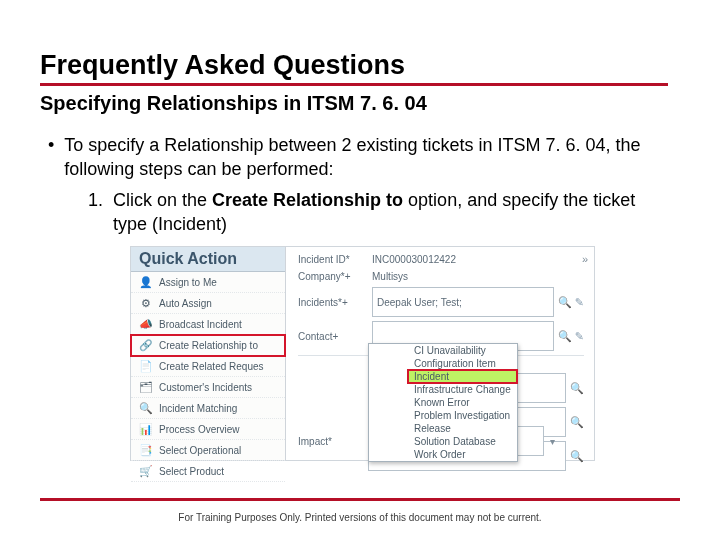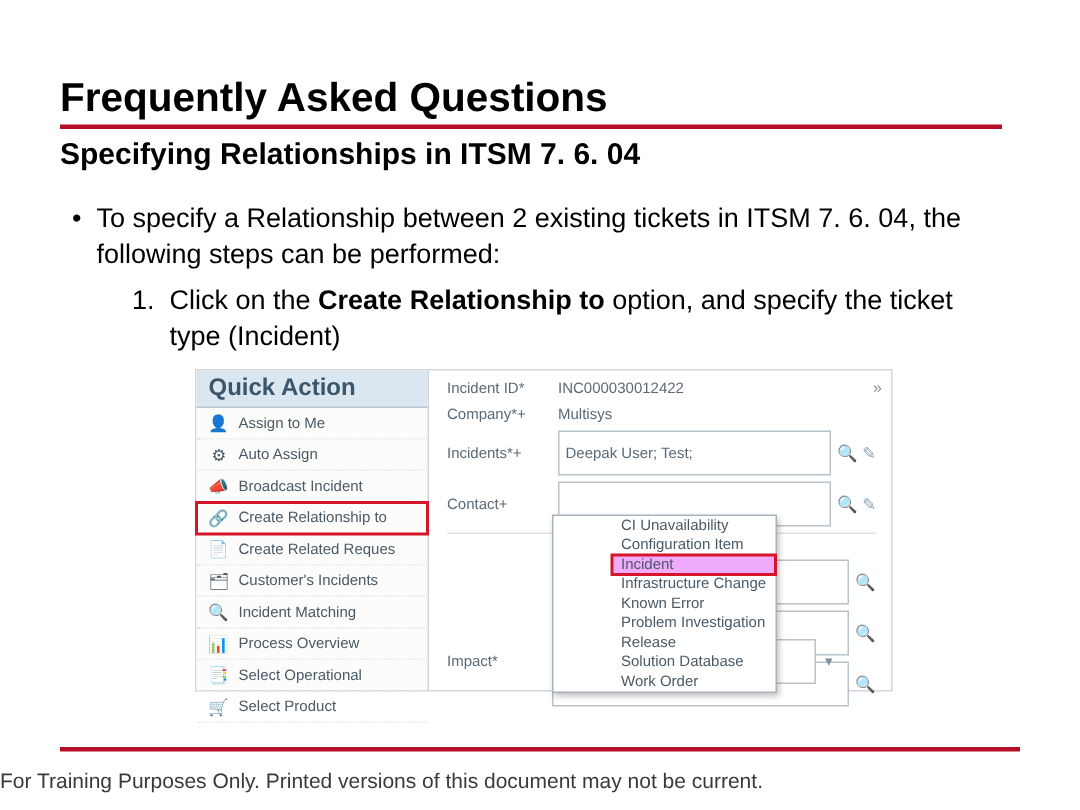--- a/index.html
+++ b/index.html
@@ -142,21 +142,21 @@
     z-index: 5;
   }
   .dd-item {
     font-size: 10px;
     color: #4a5a66;
     padding: 1px 6px;
     white-space: nowrap;
     margin-left: 39px;
   }
   .dd-item.selected {
-    background: #f0abfc;
+    background: #bef264;
     outline: 2px solid #d4152b;
     outline-offset: -1px;
   }
   .impact-row {
     position: absolute;
     left: 12px;
     bottom: 4px;
     display: flex;
     align-items: center;
     gap: 6px;
@@ -175,22 +175,22 @@
     left: 40px;
     right: 40px;
     top: 498px;
     height: 3px;
     background: #b50f27;
   }
   .footer-note {
     position: absolute;
     left: 0; right: 0;
     top: 512px;
-    text-align: left;
-    font-size: 14px;
+    text-align: center;
+    font-size: 10px;
     color: #3a3a3a;
   }
 </style>
 </head>
 <body>
 
 <div class="slide">
   <div class="title">Frequently Asked Questions</div>
   <div class="subtitle">Specifying Relationships in ITSM 7. 6. 04</div>
 

